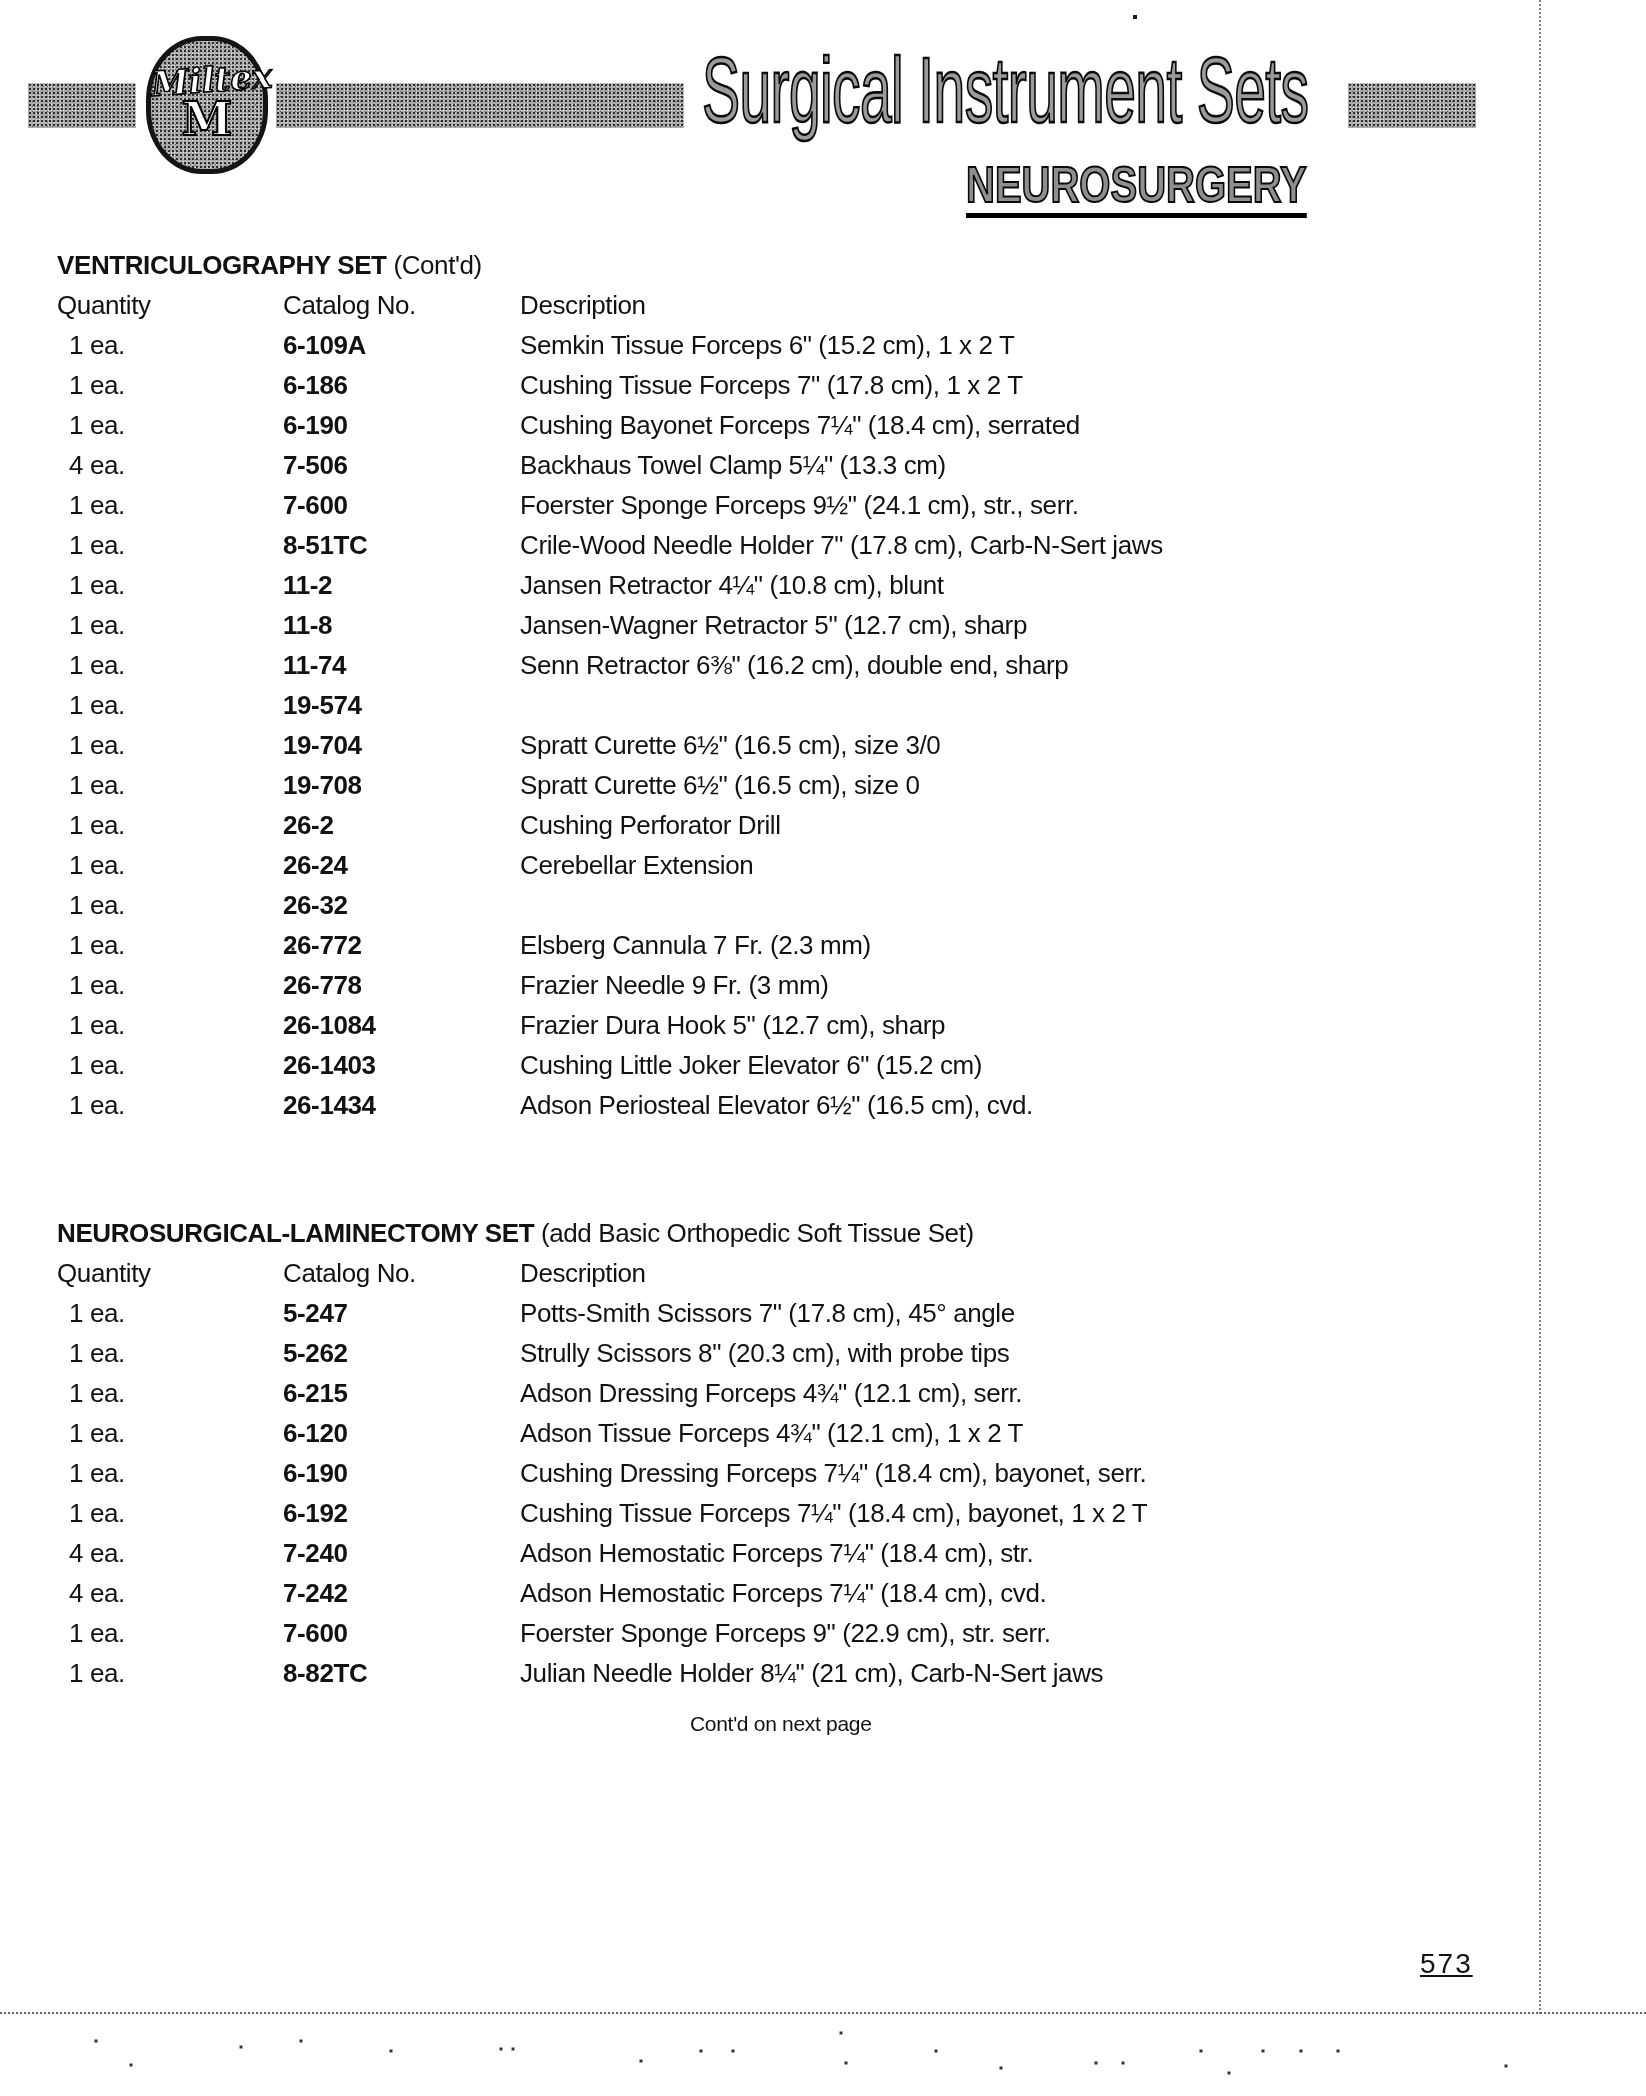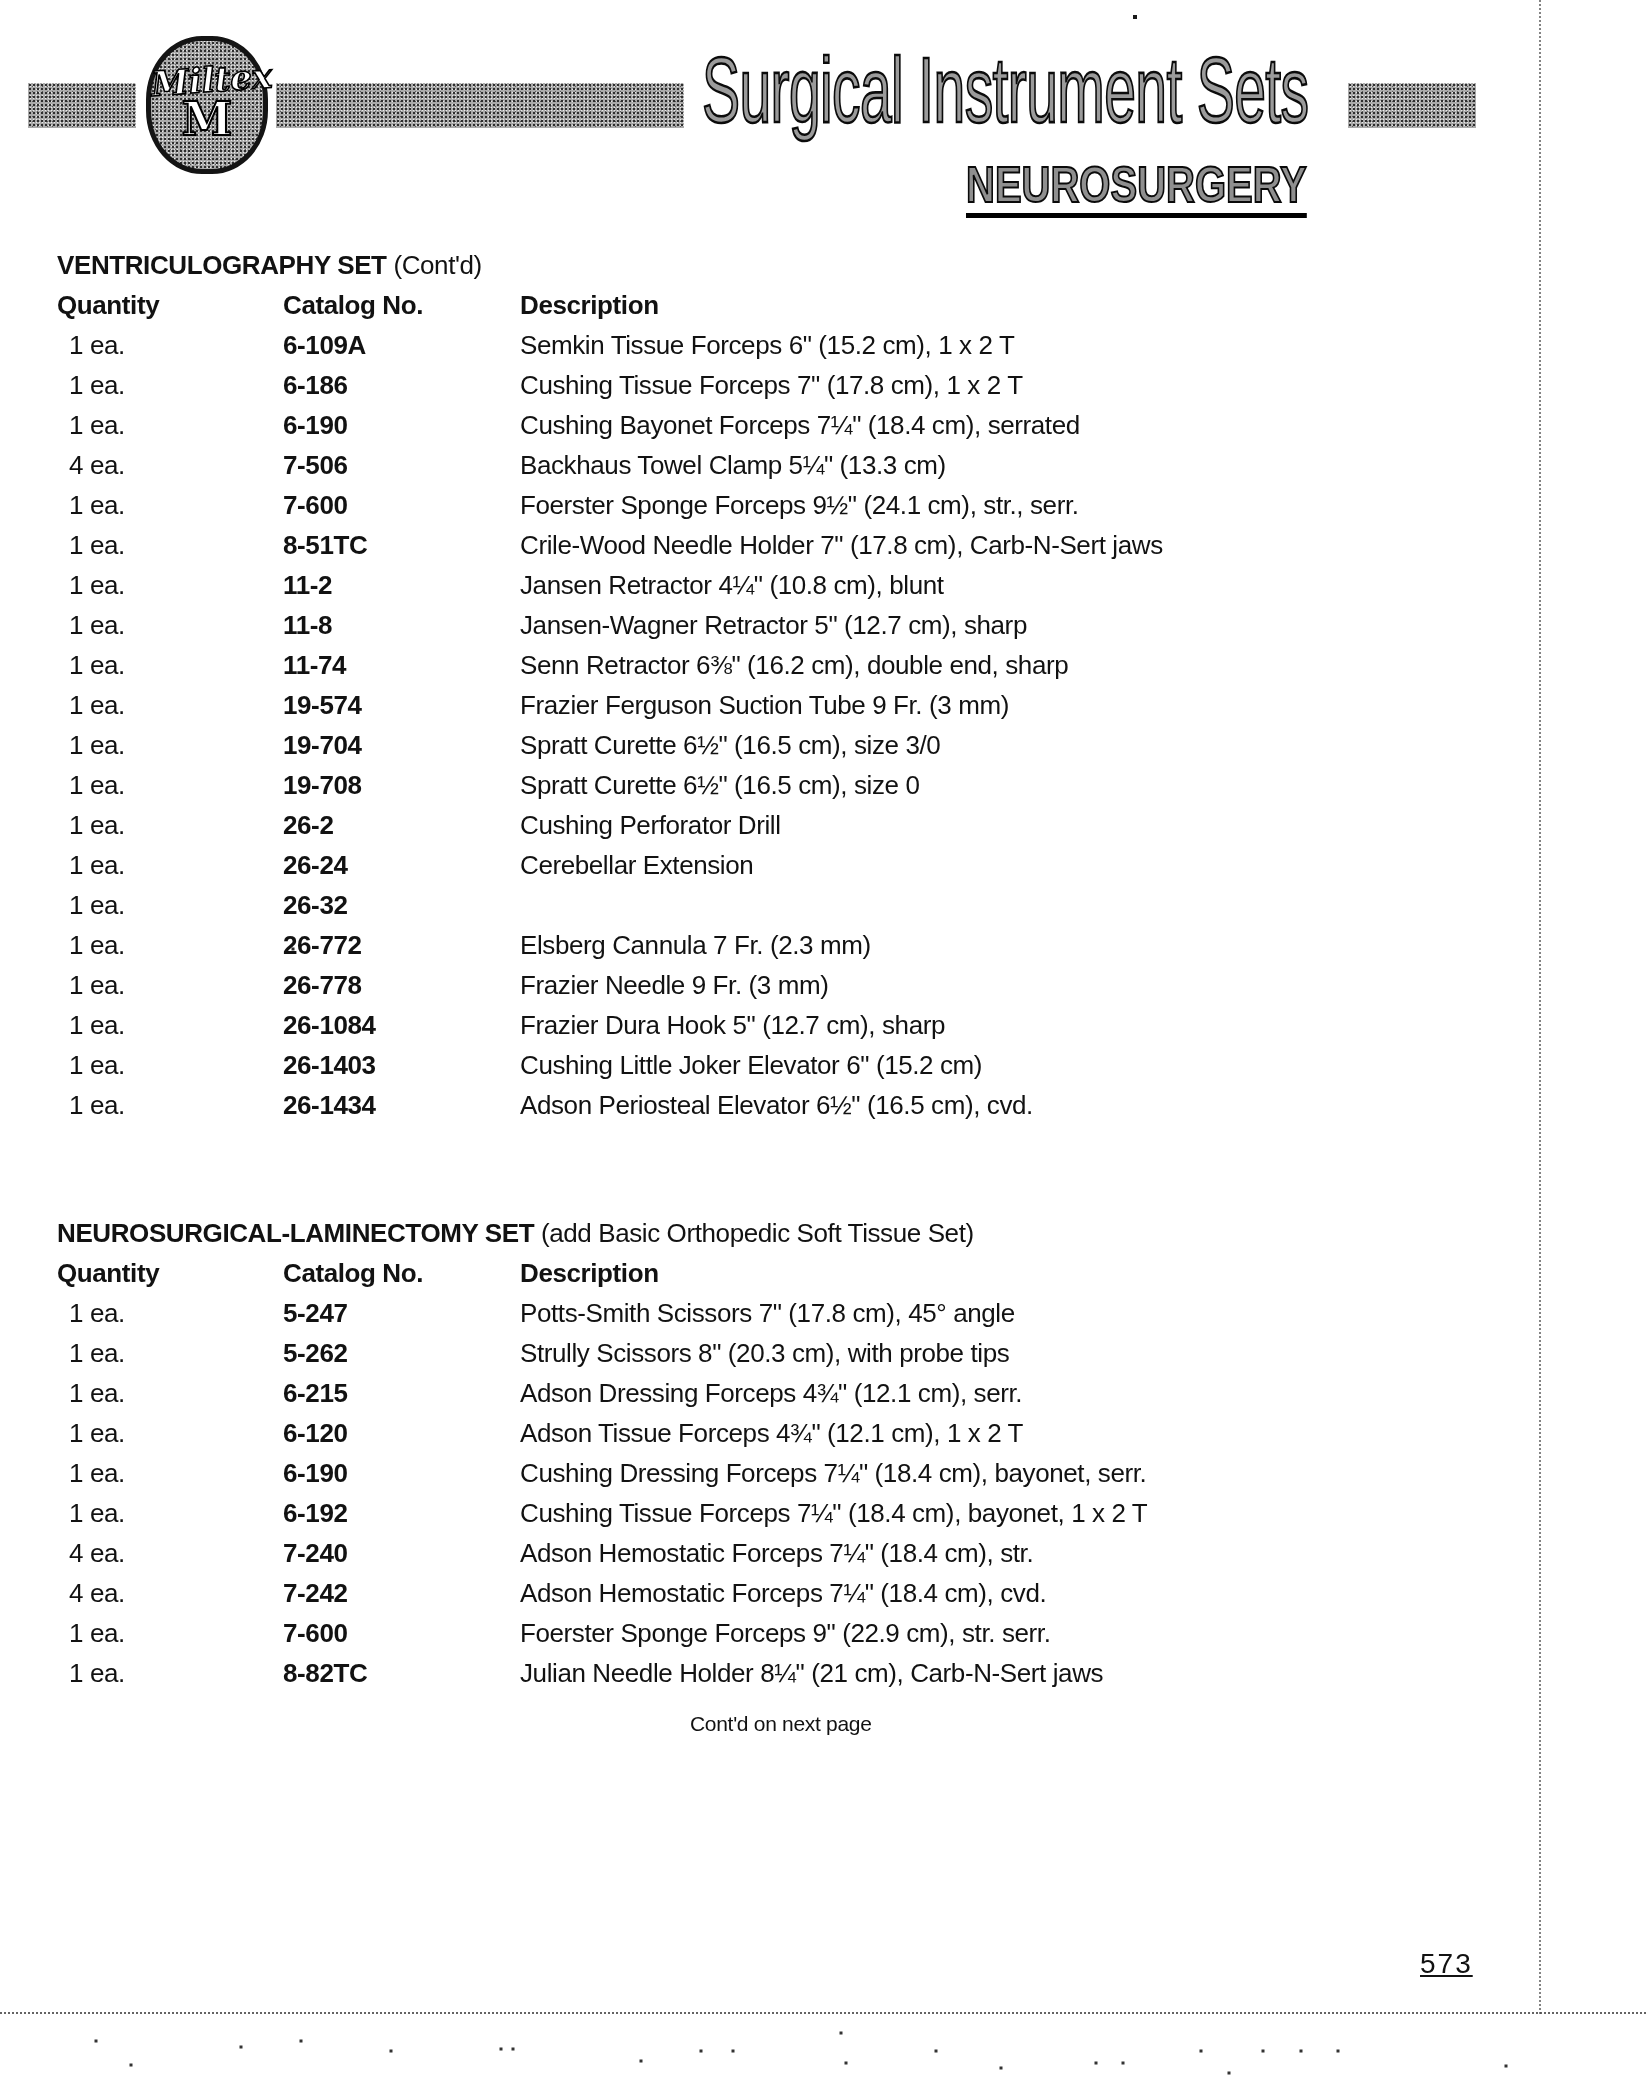--- a/index.html
+++ b/index.html
@@ -56,21 +56,21 @@
   .set{position:absolute;left:57px;width:1240px;}
   .set-0{top:245px;}
   .set-1{top:1213px;}
   .set-title{height:40px;line-height:40px;font-size:26px;white-space:nowrap;letter-spacing:-0.4px;}
   .set-title .tb{font-weight:700;}
   .cols-header,.row{
     display:grid;grid-template-columns:226px 237px 1fr;
     height:40px;line-height:40px;font-size:26px;white-space:nowrap;
     letter-spacing:-0.4px;
   }
-  .cols-header span{font-weight:700;}
+  .cols-header span{font-weight:400;}
   .row .c-qty{padding-left:12px;}
   .row .c-cat{font-weight:700;}
   .contd{
     position:absolute;left:690px;top:1704px;height:40px;line-height:40px;
     font-size:21px;letter-spacing:-0.3px;white-space:nowrap;
   }
   .pageno{
     position:absolute;left:1420px;top:1948px;
     font-size:28px;letter-spacing:2px;text-decoration:underline;
   }
@@ -179,21 +179,20 @@
           <span class="c-desc">Jansen-Wagner Retractor 5" (12.7 cm), sharp</span>
         </div>
         <div class="row">
           <span class="c-qty">1 ea.</span>
           <span class="c-cat">11-74</span>
           <span class="c-desc">Senn Retractor 6⅜" (16.2 cm), double end, sharp</span>
         </div>
         <div class="row">
           <span class="c-qty">1 ea.</span>
           <span class="c-cat">19-574</span>
-          <span class="c-desc">Frazier Ferguson Suction Tube 9 Fr. (3 mm)</span>
         </div>
         <div class="row">
           <span class="c-qty">1 ea.</span>
           <span class="c-cat">19-704</span>
           <span class="c-desc">Spratt Curette 6½" (16.5 cm), size 3/0</span>
         </div>
         <div class="row">
           <span class="c-qty">1 ea.</span>
           <span class="c-cat">19-708</span>
           <span class="c-desc">Spratt Curette 6½" (16.5 cm), size 0</span>

